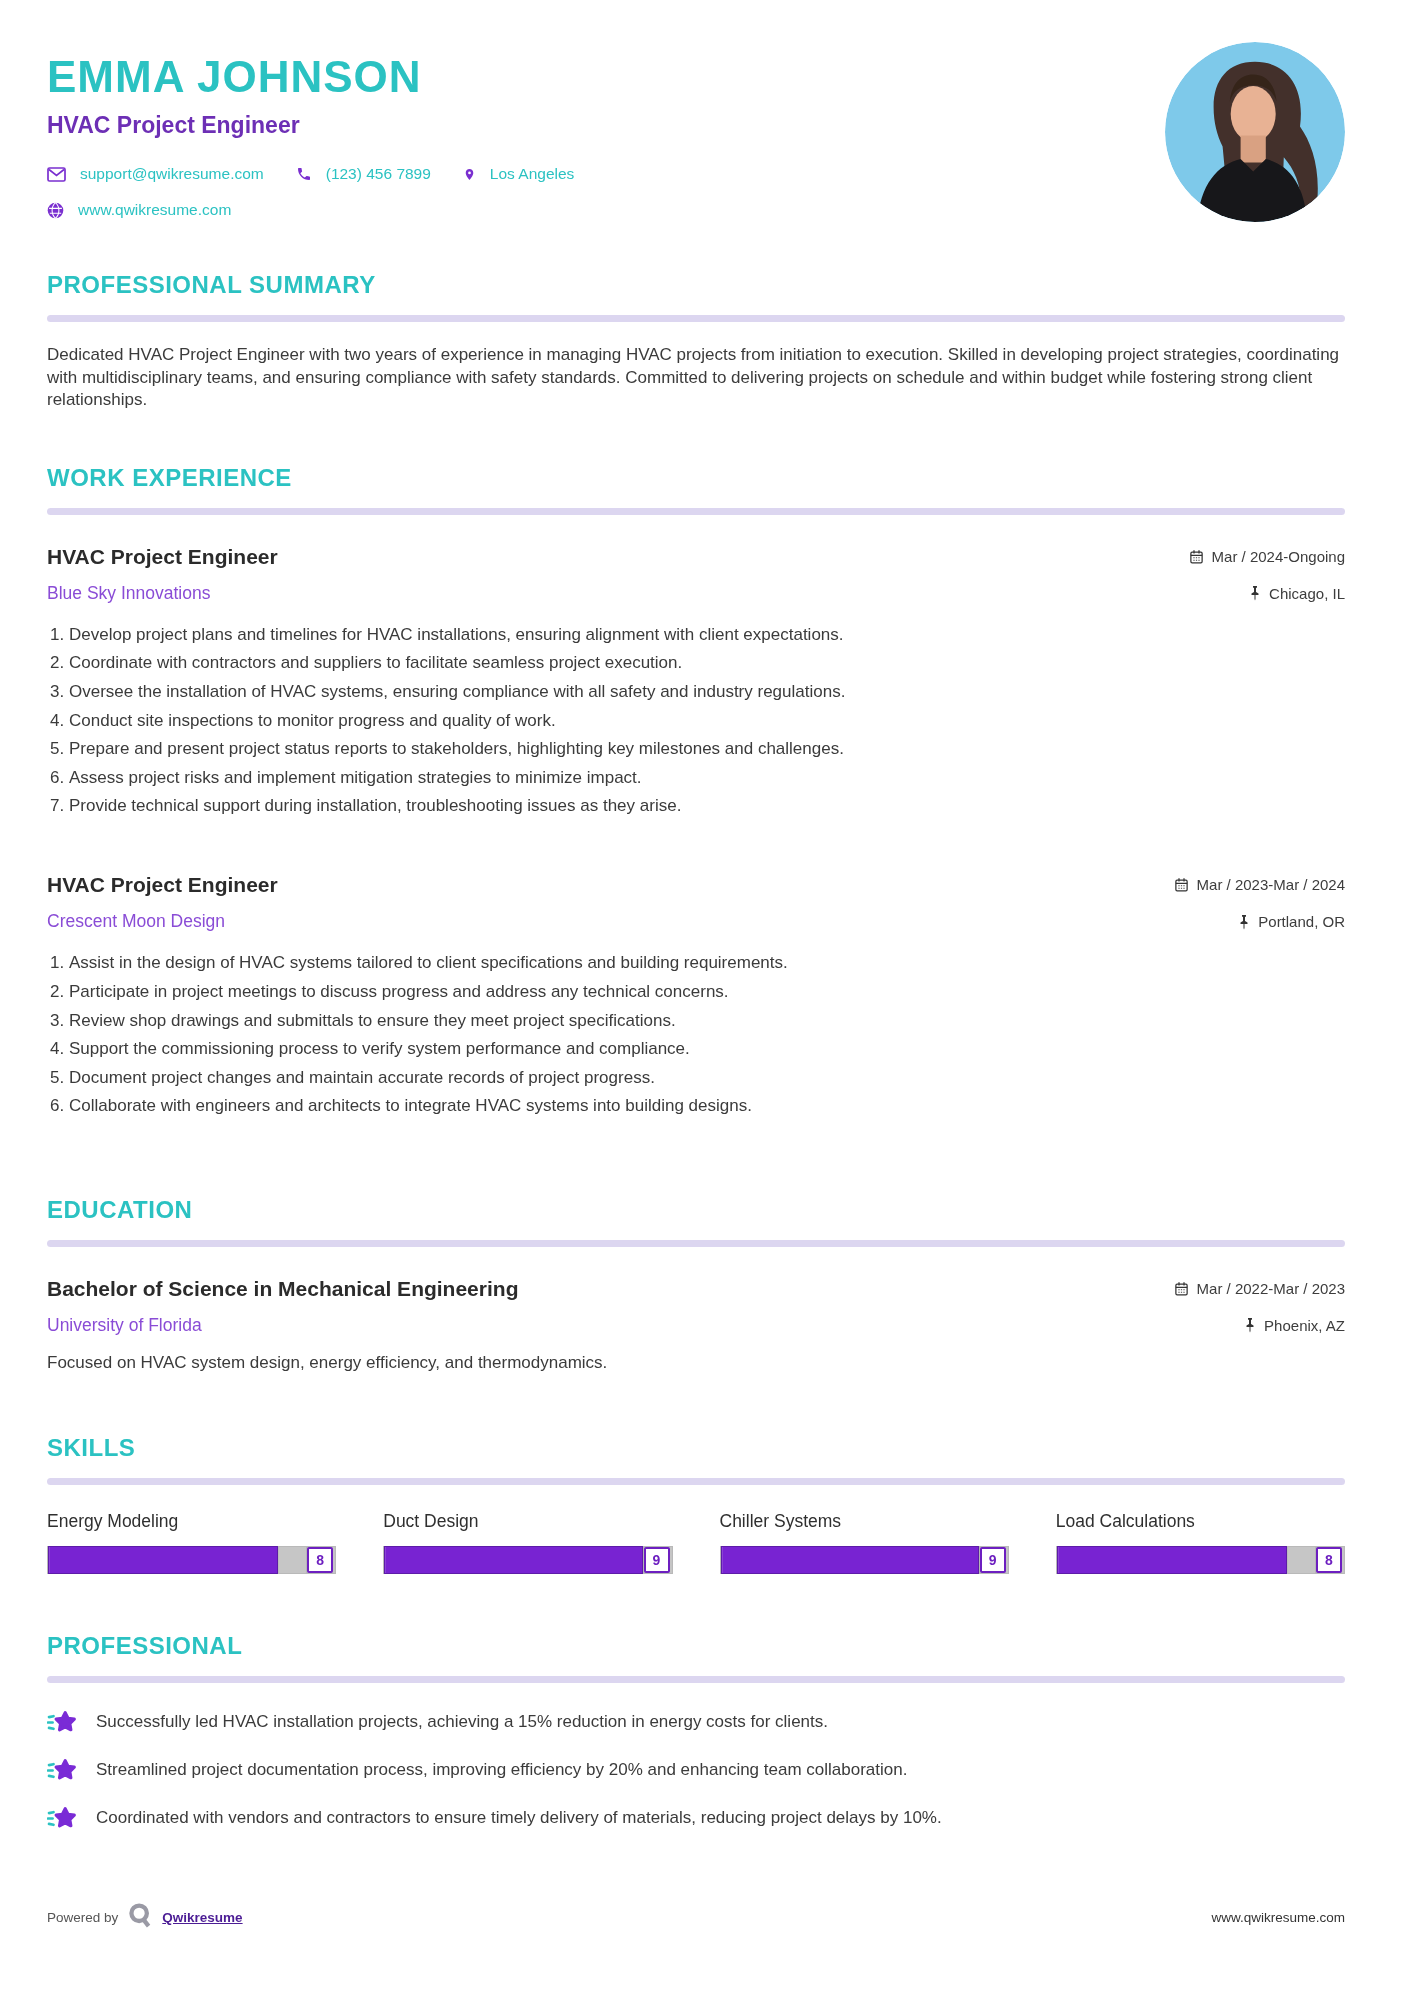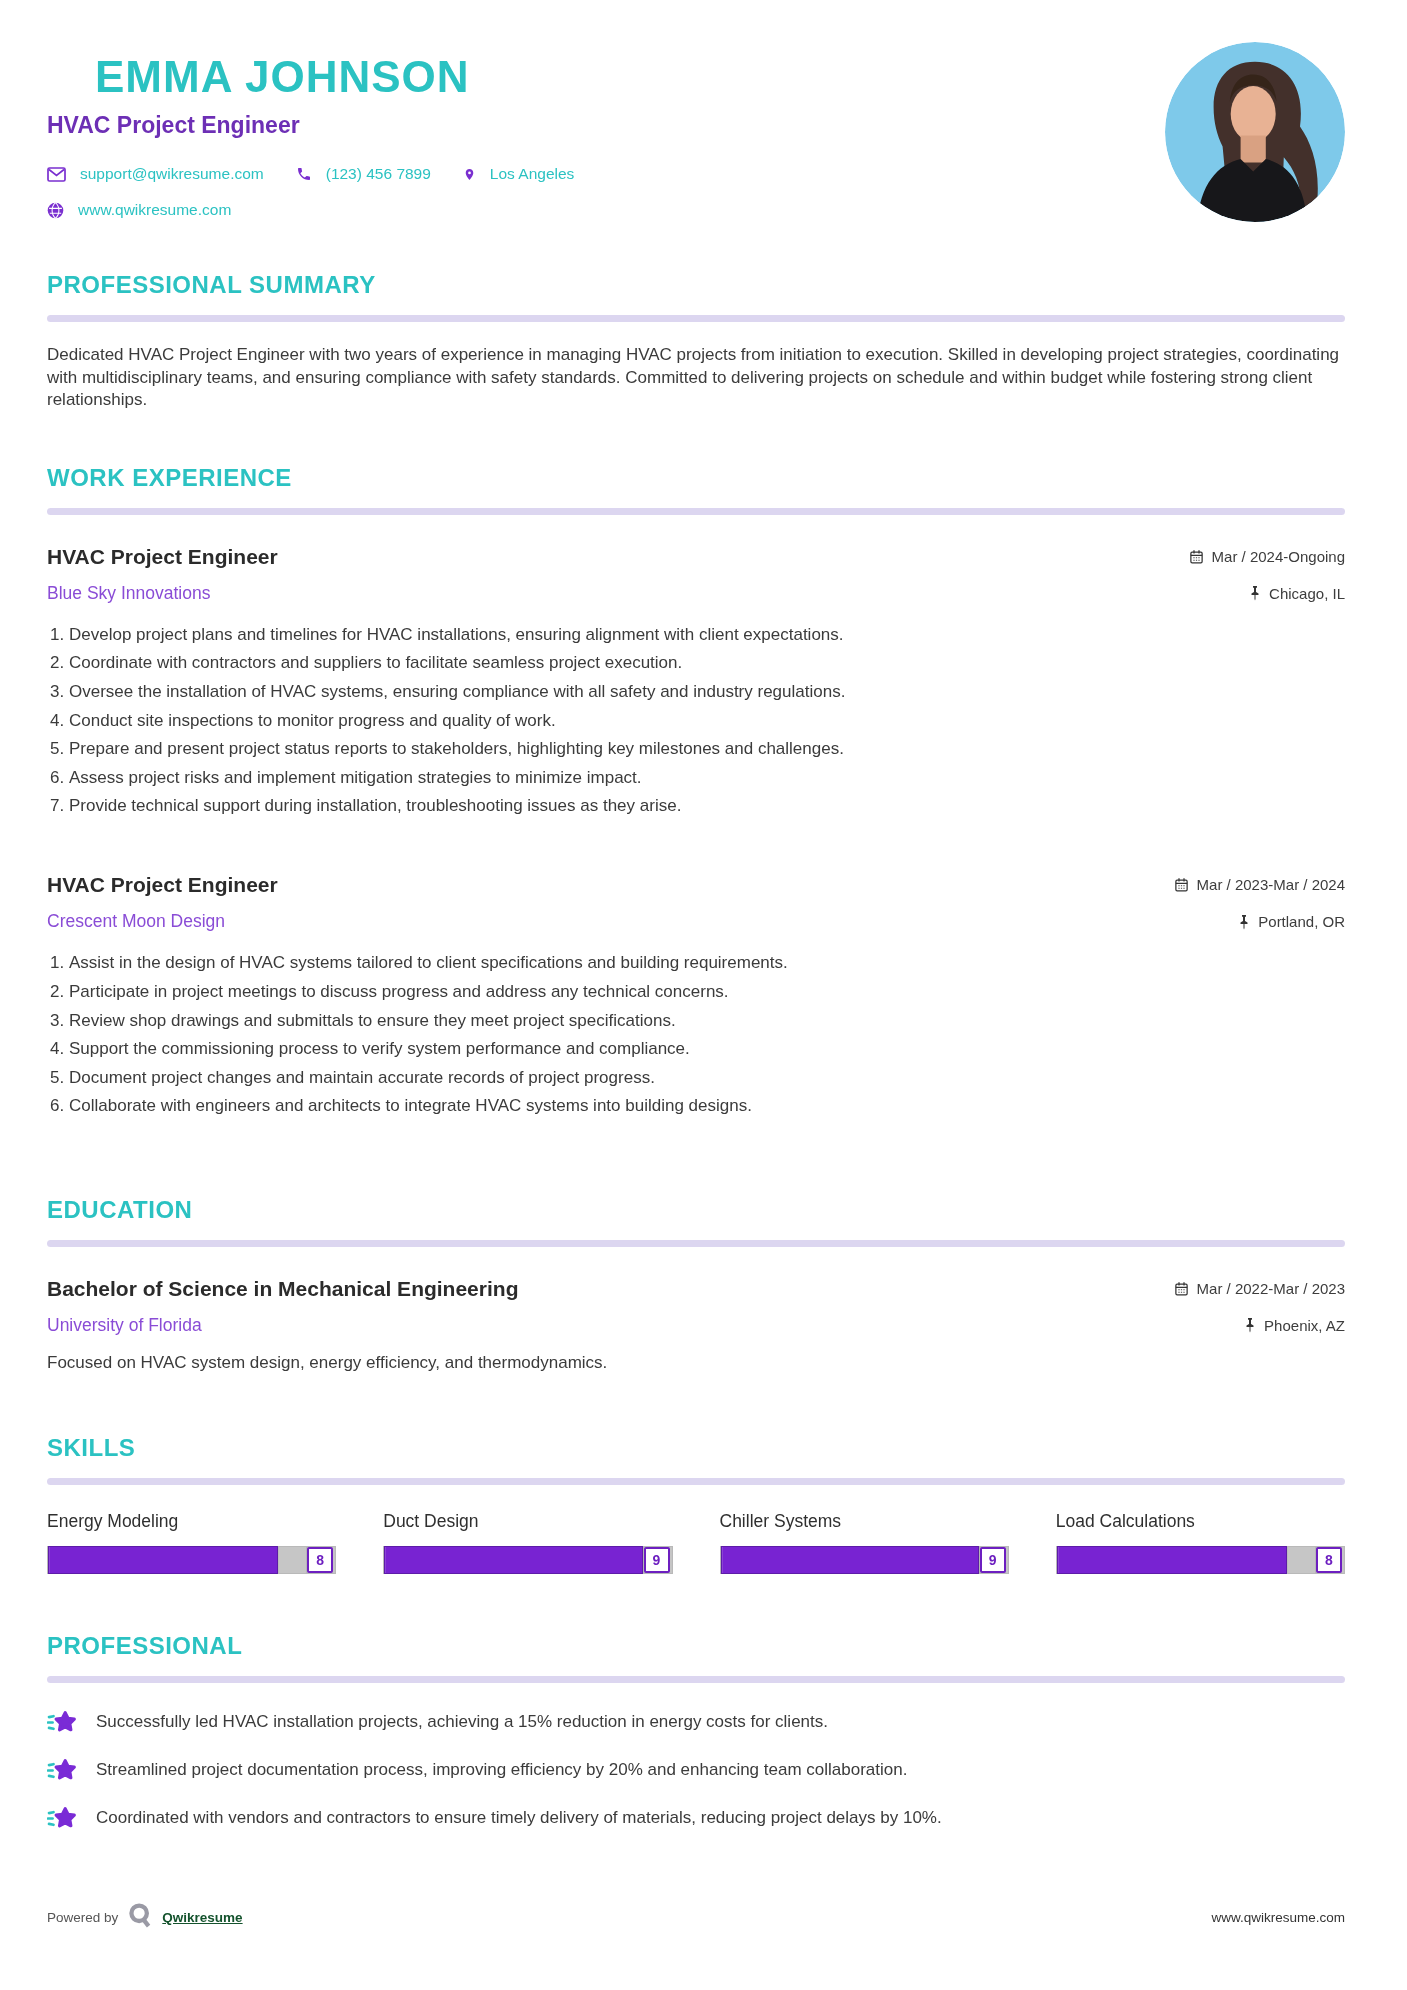--- a/index.html
+++ b/index.html
@@ -4,21 +4,21 @@
 <style>
   * { margin:0; padding:0; box-sizing:border-box; }
   html,body { background:#ffffff; }
   body { font-family:"Liberation Sans", sans-serif; color:#3a3a3a; }
   .page {
     position:relative; width:1407px; height:1990px; margin:0 auto;
     background:#fff; overflow:hidden;
     padding:52px 62px 0 47px;
   }
   
-  .name { font-size:44px; font-weight:800; letter-spacing:1px; color:#2bc2c2;margin-left:48px; }
+  .name { font-size:44px; font-weight:800; letter-spacing:1px; color:#2bc2c2; }
   .job-title-main { font-size:23px; font-weight:700; color:#6d2fb5; margin-top:10px; }
   .contact-row { display:flex; align-items:center; margin-top:26px; }
   .contact-row + .contact-row { margin-top:18px; }
   .contact-item { display:flex; align-items:center; gap:14px; margin-right:32px; }
   .contact-item .ic { color:#7a2fd0; display:flex; align-items:center; }
   .contact-item .txt { font-size:15.5px; font-weight:500; color:#2bc2c2; text-decoration:none; }
   .photo {
     position:absolute; top:42px; right:62px; width:180px; height:180px;
     border-radius:50%; overflow:hidden;
   }
@@ -64,21 +64,21 @@
   .ach-item { display:flex; align-items:flex-start; gap:18px; margin-bottom:19px; }
   .ach-item .ic { flex:0 0 auto; margin-top:-2px; }
   .ach-text { font-size:17px; line-height:1.3; color:#3b3b3b; }
   
   .footer {
     position:absolute; left:47px; right:62px; bottom:58px;
     display:flex; justify-content:space-between; align-items:center;
   }
   .footer-left { display:flex; align-items:center; gap:10px; }
   .powered { font-size:13.5px; color:#555; }
-  .brand-link { font-size:13.5px; font-weight:700; color:#14532d; text-decoration:underline; }
+  .brand-link { font-size:13.5px; font-weight:700; color:#4c1d95; text-decoration:underline; }
   .footer-site { font-size:13.5px; color:#333; }
 </style>
 </head>
 <body>
 
 <div class="page">
 
   <div>
     <div class="name">EMMA JOHNSON</div>
     <div class="job-title-main">HVAC Project Engineer</div>

